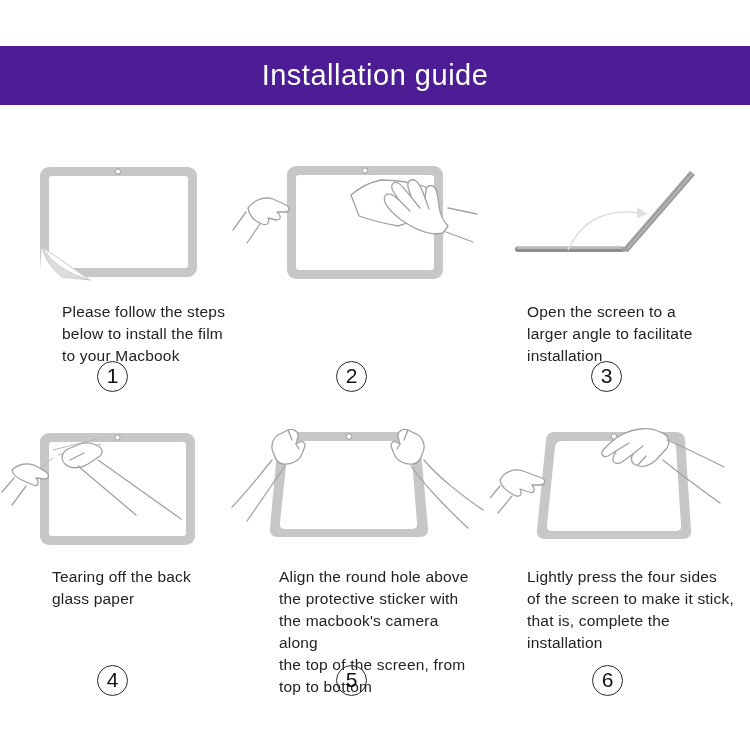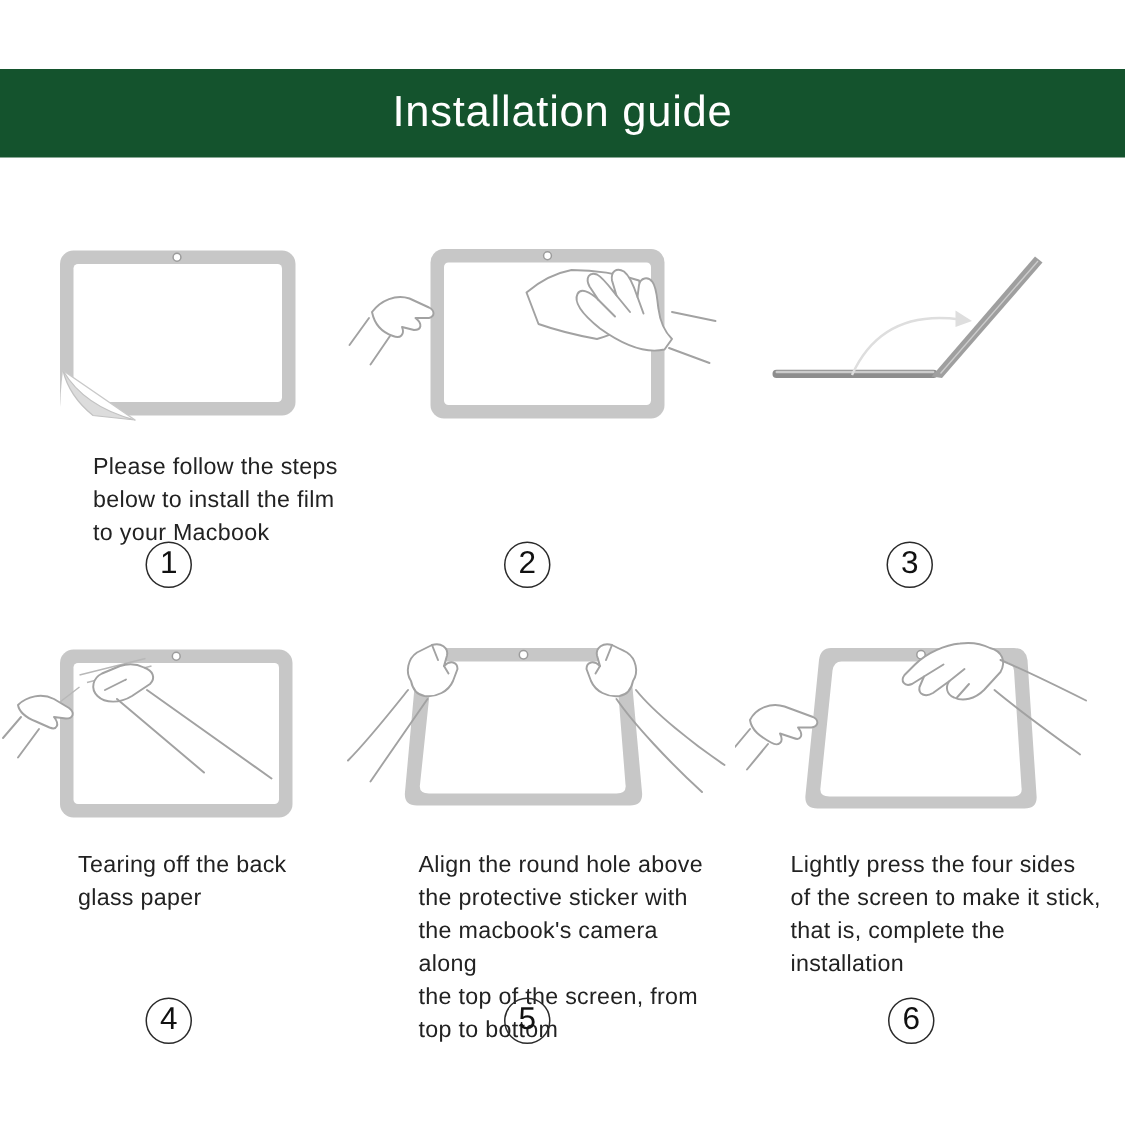--- a/index.html
+++ b/index.html
@@ -39,21 +39,21 @@
   .cam{fill:#ffffff;stroke:#9c9c9c;stroke-width:1;}
   .ln{fill:none;stroke:#a2a2a2;stroke-width:1.3;stroke-linecap:round;stroke-linejoin:round;}
   .ln-light{fill:none;stroke:#c9c9c9;stroke-width:1;stroke-linecap:round;}
   .hand{fill:#ffffff;stroke:#a2a2a2;stroke-width:1.3;stroke-linejoin:round;stroke-linecap:round;}
 </style>
 </head>
 <body>
 
 <div class="page">
 
-  <header class="header-bar" style="background: #14532d;">
+  <header class="header-bar" style="background: #4c1d95;">
     <h1 style="color: rgb(255, 255, 255);">Installation guide</h1>
   </header>
 
   <section class="step s1">
     <div class="illus">
       <svg width="250" height="145" viewBox="0 0 250 145">
         <rect class="frame" x="40" y="17" width="157" height="110" rx="9"></rect>
         <rect class="scr" x="49" y="26" width="139" height="92" rx="3"></rect>
         <circle class="cam" cx="118" cy="21.5" r="2.6"></circle>
         <g>
@@ -102,20 +102,23 @@
         <g>
           <polygon points="131,101 200,21 205,25 138,102" fill="#9f9f9f"></polygon>
           <line x1="137" y1="99" x2="202" y2="24" stroke="#cdcdcd" stroke-width="0.9"></line>
         </g>
         <g>
           <path d="M78,100 Q98,56 150,63" fill="none" stroke="#dedede" stroke-width="1.6"></path>
           <path d="M147,57 L158,64 L147,68 Z" fill="#dedede"></path>
         </g>
       </svg>
     </div>
+    <p class="caption">Open the screen to a
+larger angle to facilitate
+installation</p>
     <div class="num">3</div>
   </section>
 
   <section class="step s4">
     <div class="illus">
       <svg width="250" height="135" viewBox="0 0 250 135">
         <rect class="frame" x="40" y="13" width="155" height="112" rx="9"></rect>
         <rect class="scr" x="49" y="22" width="137" height="94" rx="3"></rect>
         <circle class="cam" cx="117.5" cy="17.5" r="2.6"></circle>
         <g>

